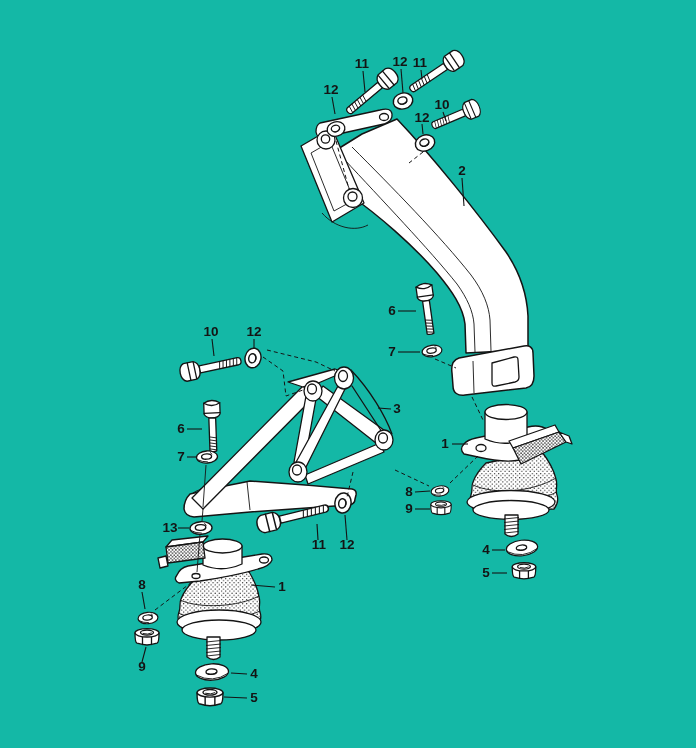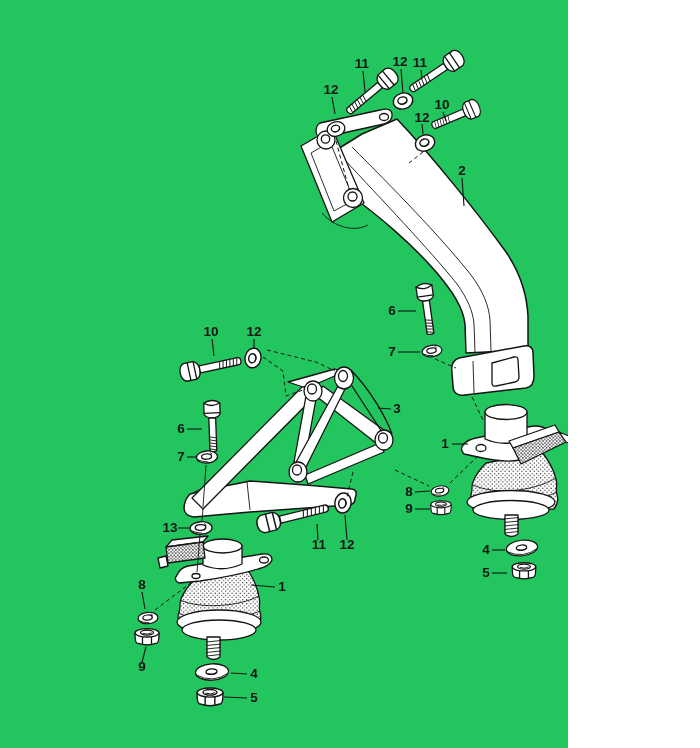--- a/index.html
+++ b/index.html
@@ -1,16 +1,16 @@
 <!DOCTYPE html>
 <html><head>
 <meta charset="utf-8">
 <style>
   html,body{margin:0;padding:0;background:#ffffff;}
-  .stage{width:568px;height:748px;background:#22c55e;overflow:hidden;}
+  .stage{width:696px;height:748px;background:#14b8a6;overflow:hidden;}
   svg{display:block;}
   .ln{stroke:#141414;fill:none;stroke-width:1.3;stroke-linecap:round;stroke-linejoin:round;}
   .fw{stroke:#141414;fill:#ffffff;stroke-width:1.3;stroke-linejoin:round;}
   .fw2{stroke:#141414;fill:#ffffff;stroke-width:1.5;stroke-linejoin:round;}
   .thin{stroke:#141414;fill:none;stroke-width:0.9;}
   .dash{stroke:#141414;fill:none;stroke-width:1;stroke-dasharray:4 3;}
   .leader{stroke:#141414;fill:none;stroke-width:1.1;}
   .callout{font-family:"Liberation Sans",sans-serif;font-weight:bold;font-size:13.5px;fill:#141414;text-anchor:middle;}
   .stipfill{stroke:#141414;stroke-width:1.3;stroke-linejoin:round;}
 </style>

